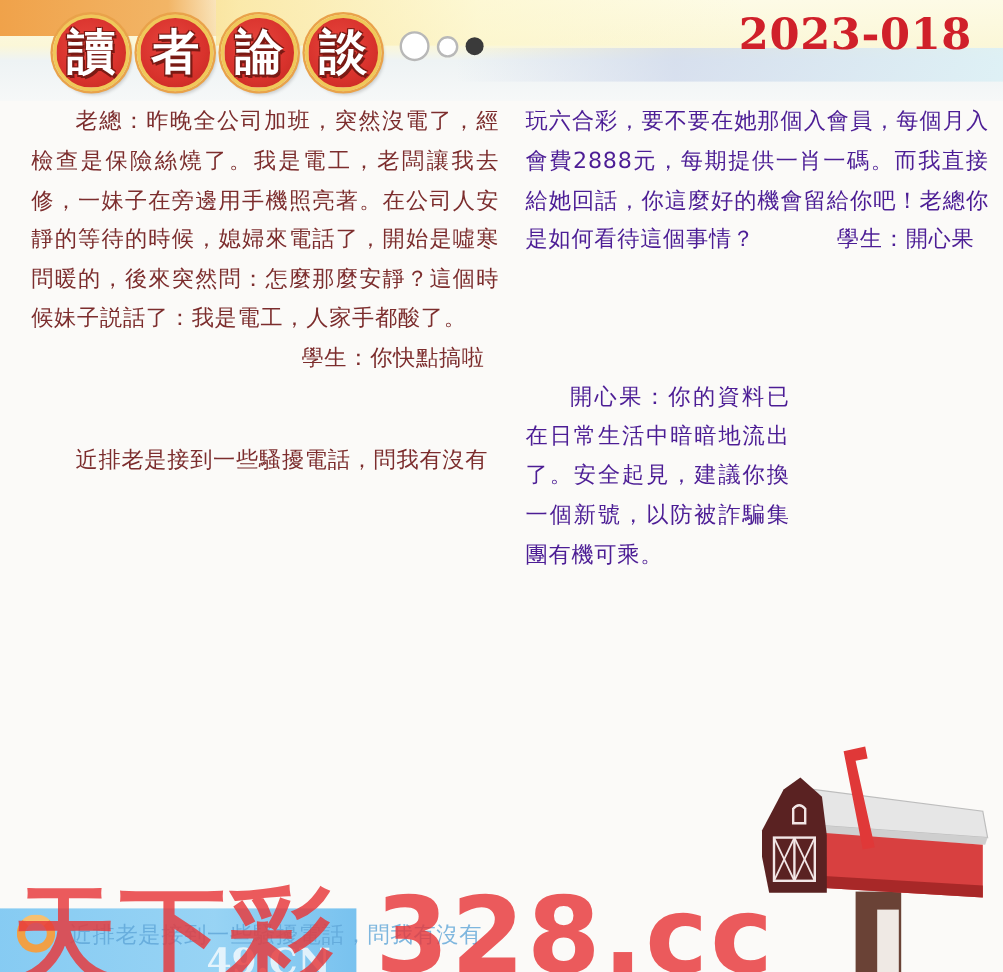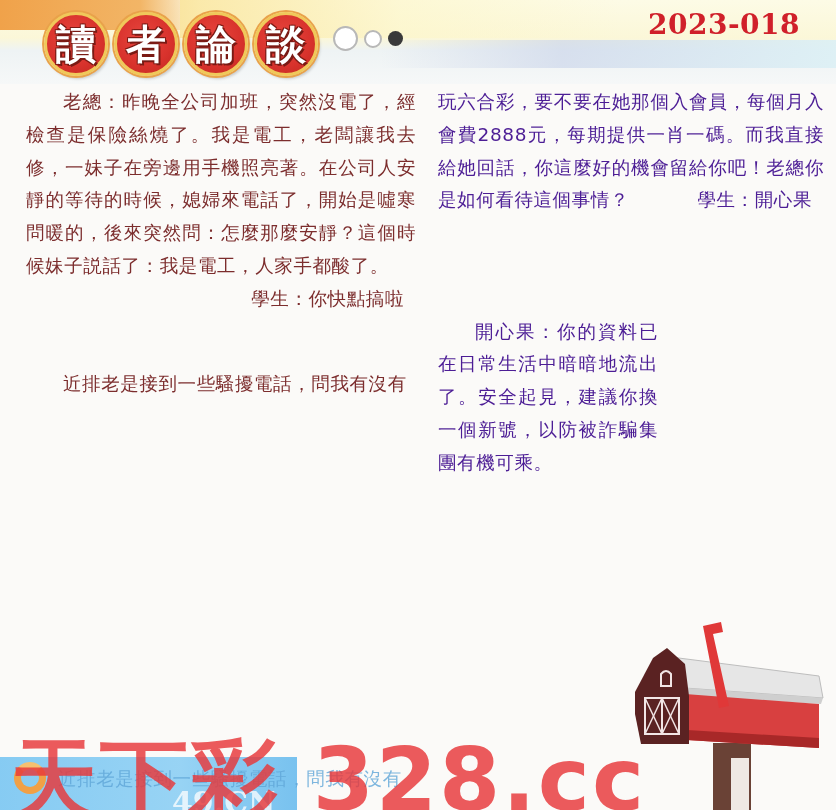--- a/index.html
+++ b/index.html
@@ -42,22 +42,22 @@
     font-family: "DejaVu Sans", sans-serif; font-weight: bold;
     font-size: 40px; color: #ffffff; line-height: 1;
     text-shadow: 2px 2px 0 #7a1a14, -1px -1px 0 #7a1a14, 1px -1px 0 #7a1a14, -1px 1px 0 #7a1a14;
   }
   .dots { position: absolute; left: 333px; top: 26px; display: flex; align-items: center; gap: 6px; }
   .dot { border-radius: 50%; }
   .dot.d1 { width: 25px; height: 25px; background: #ffffff; border: 2px solid #b8b8b8; }
   .dot.d2 { width: 18px; height: 18px; background: #ffffff; border: 2px solid #b8b8b8; }
   .dot.d3 { width: 15px; height: 15px; background: #3a3a3a; }
   .issue-no {
-    position: absolute; right: 36px; top: 8px;
-    font-family: "DejaVu Serif", serif; font-weight: bold; font-size: 28px;
+    position: absolute; right: 26px; top: 8px;
+    font-family: "DejaVu Serif", serif; font-weight: bold; font-size: 36px;
     color: #d0202a; letter-spacing: 0.5px;
   }
   
   .col {
     position: absolute; top: 86px;
     font-size: 18.5px; line-height: 32.8px; letter-spacing: 0.6px;
   }
   .col.left { left: 26px; width: 390px; color: #7c2d2d; }
   .col.right { left: 438px; width: 386px; color: #4c1d95; }
   .letter { margin-bottom: 0; }

